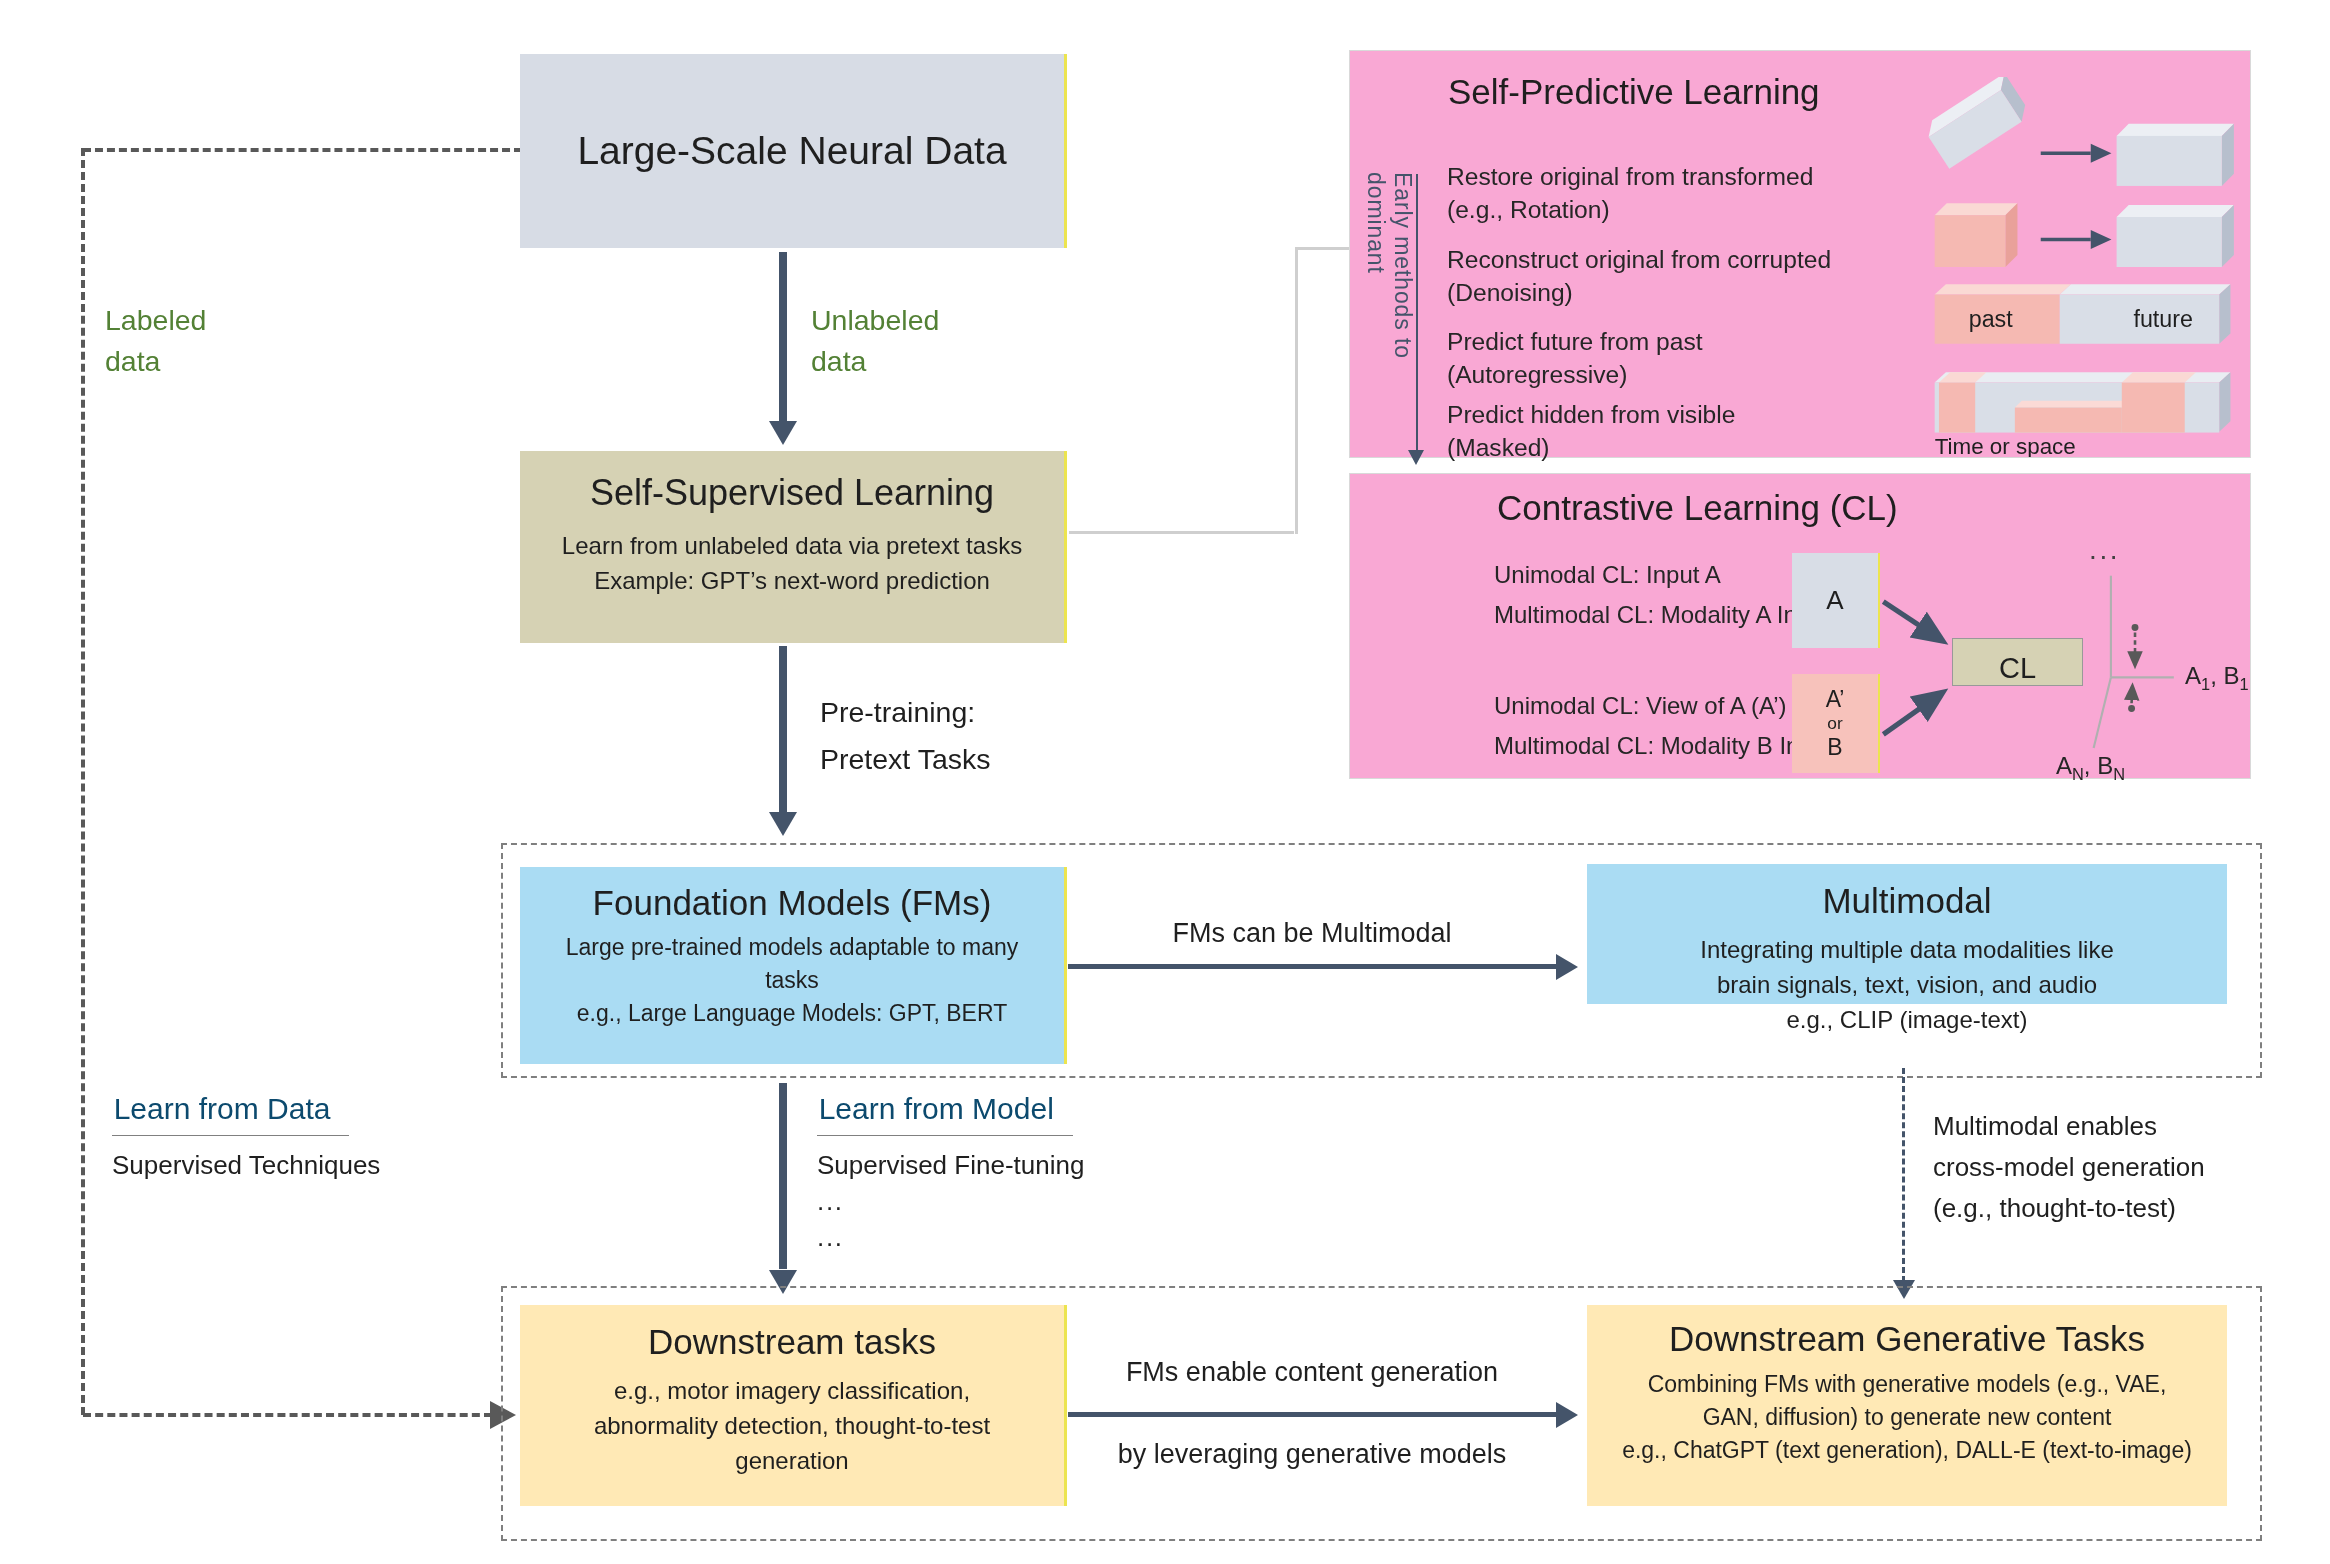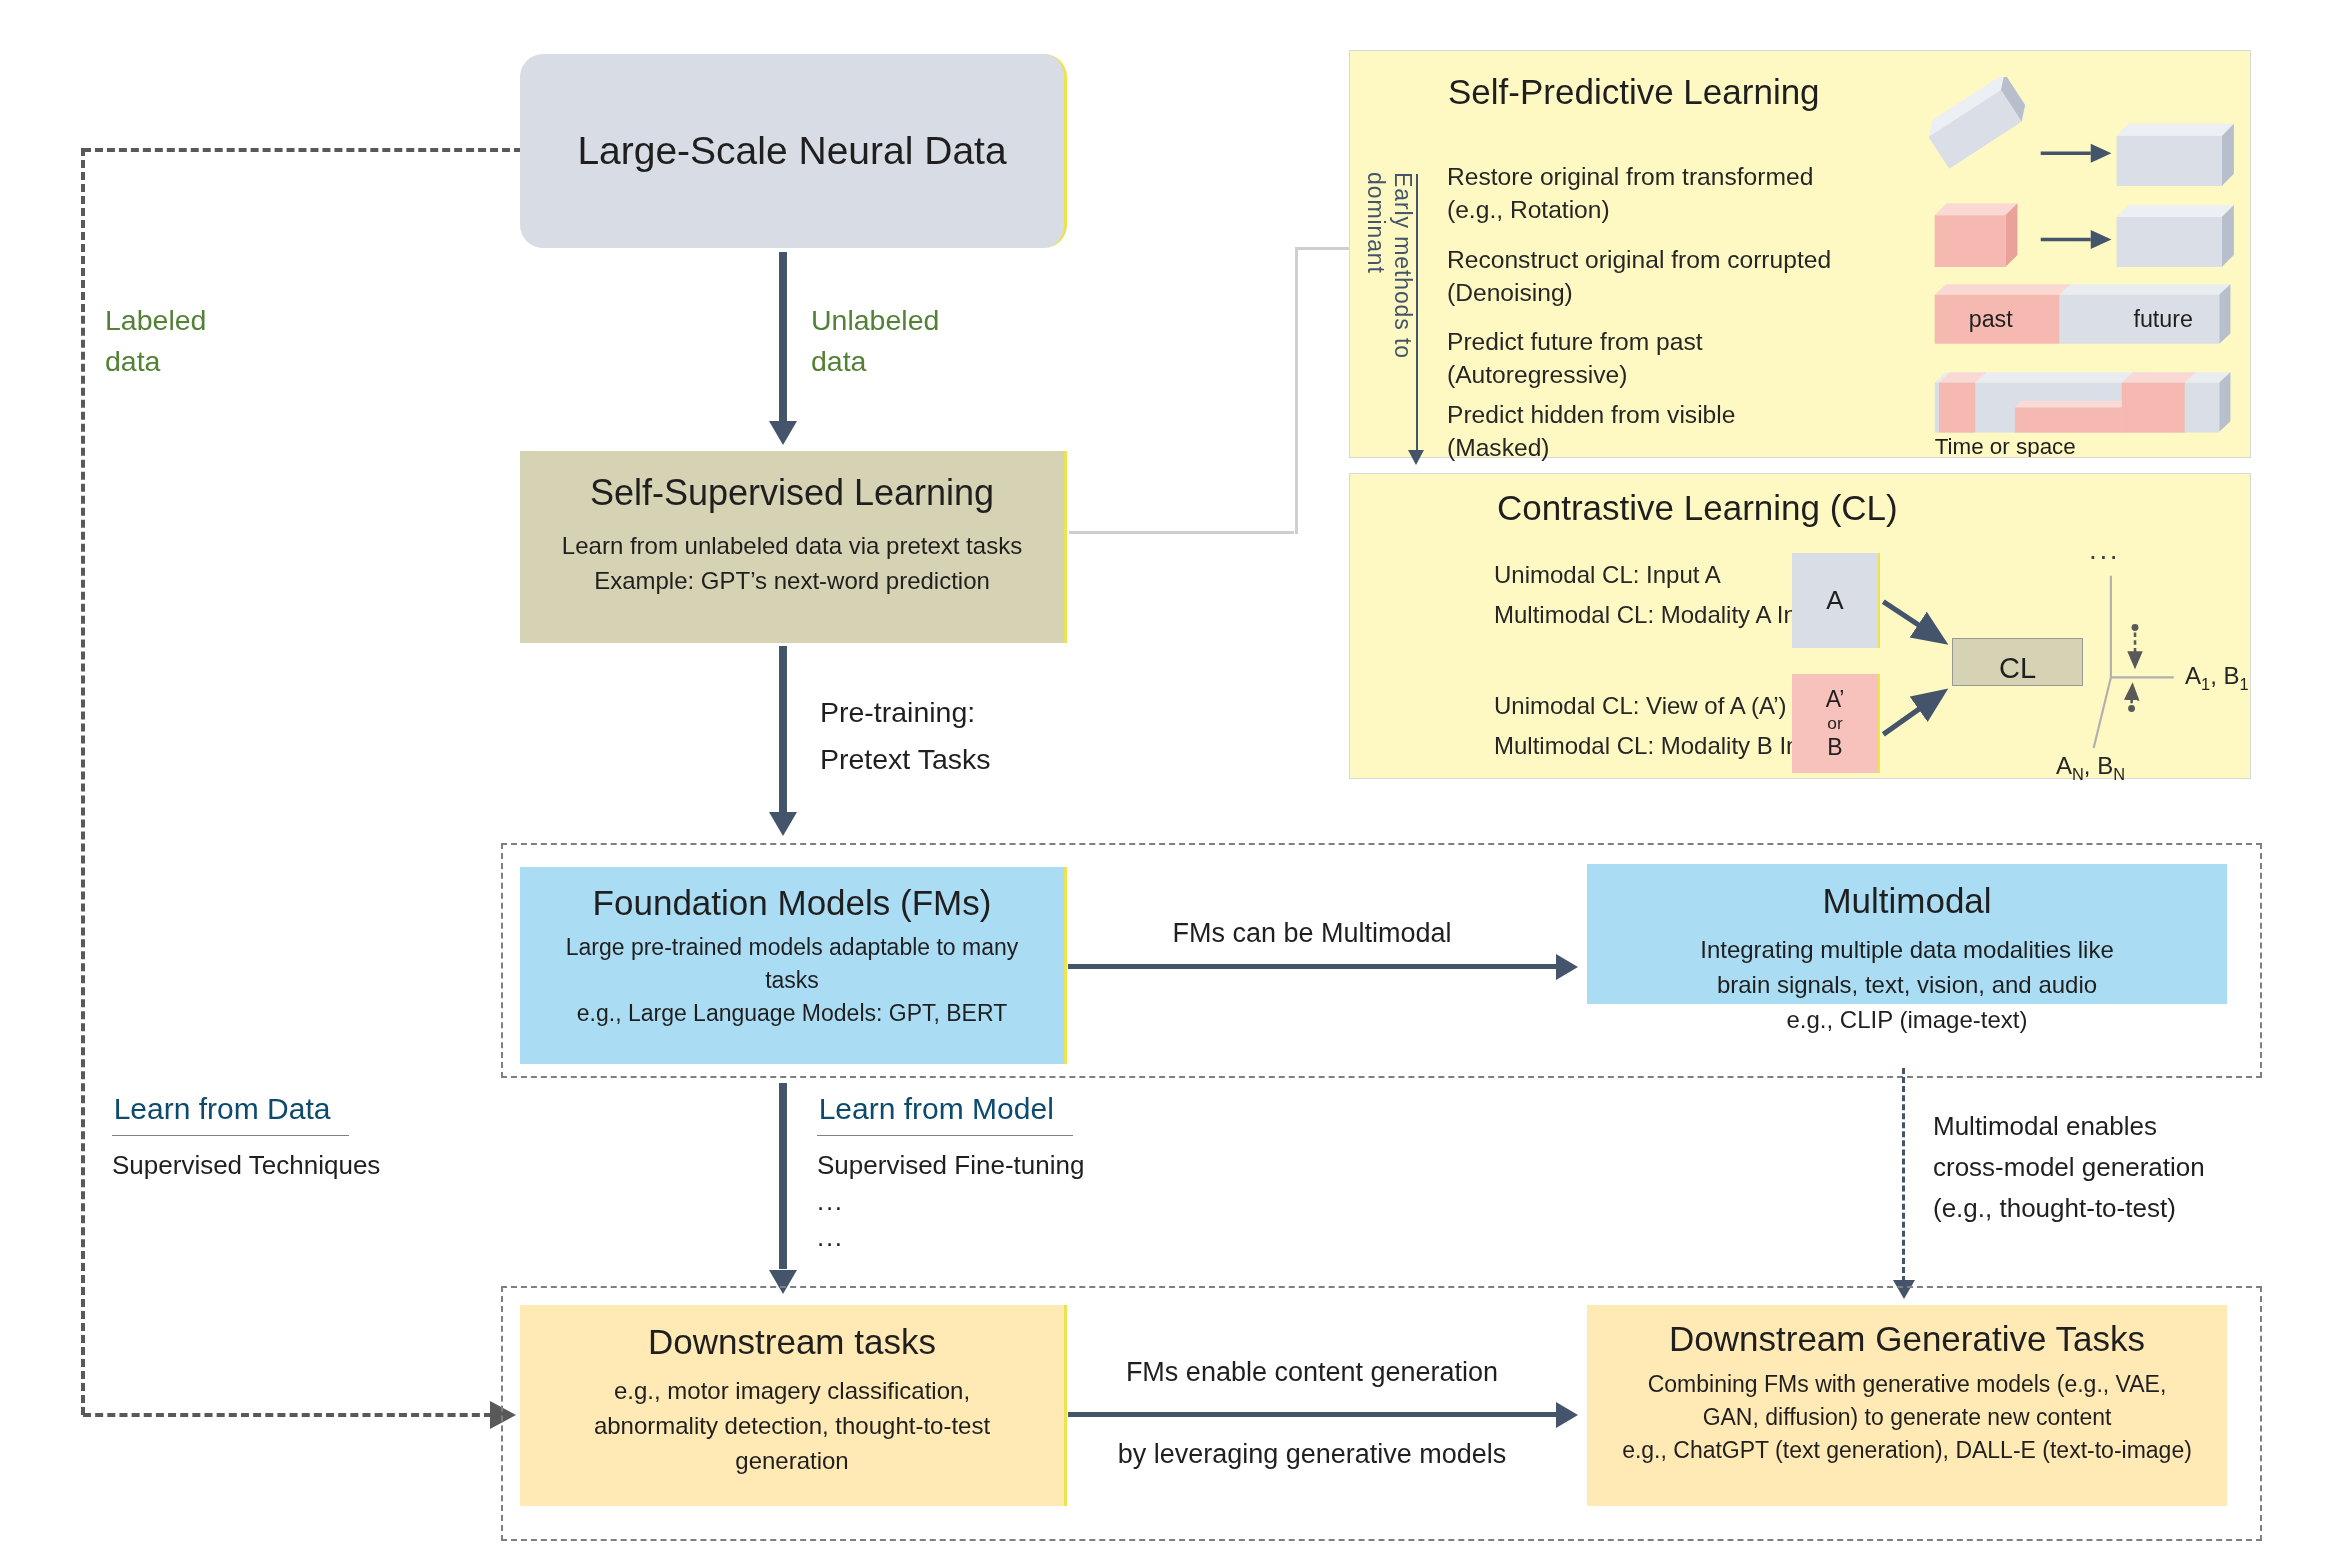--- a/index.html
+++ b/index.html
@@ -5,21 +5,21 @@
   html,body{margin:0;padding:0;background:#ffffff;}
   body{width:2330px;height:1565px;position:relative;overflow:hidden;
        font-family:"Liberation Sans",sans-serif;color:#1f1f1f;}
   .abs{position:absolute;}
 
   
   .node{position:absolute;text-align:center;box-sizing:border-box;}
   .node-title{font-size:35px;}
   .node-body{font-size:24px;line-height:35px;}
   .n-neural{left:520px;top:54px;width:547px;height:194px;background:#d7dce5;
-            border-right:3.5px solid #ece44f;display:flex;align-items:center;justify-content:center;font-size:39px;border-radius:23px;}
+            border-right:3.5px solid #ece44f;display:flex;align-items:center;justify-content:center;font-size:39px;}
   .n-ssl{left:520px;top:451px;width:547px;height:192px;background:#d6d2b4;
          border-right:3.5px solid #ece44f;padding-top:21px;}
   .n-ssl .node-title{font-size:36px;}
   .n-ssl .node-body{margin-top:14px;}
   .n-fm{left:520px;top:867px;width:547px;height:197px;background:#aadcf3;
         border-right:3.5px solid #ece44f;padding-top:15.5px;}
   .n-fm .node-body{margin-top:8.6px;font-size:23px;line-height:33px;}
   .n-mm{left:1587px;top:864px;width:640px;height:140px;background:#aadcf3;padding-top:17.3px;}
   .n-mm .node-body{margin-top:10.4px;}
   .n-ds{left:520px;top:1305px;width:547px;height:201px;background:#ffe9b5;
@@ -53,21 +53,21 @@
   .lbl{position:absolute;font-size:28.5px;line-height:41px;}
   .lbl-green{color:#538135;}
   .lbl-center{text-align:center;}
   .link-block{position:absolute;}
   .link-title{display:inline-block;color:#0c4a6e;font-size:30px;
               border-bottom:1.7px solid #808080;padding:0 19px 8.6px 1.7px;}
   .link-sub{font-size:26px;margin-top:14px;color:#1f1f1f;}
   .link-dots{font-size:26px;margin-top:5.2px;color:#1f1f1f;letter-spacing:1.7px;}
 
   
-  .panel{position:absolute;background:#fef9c3;border:1.7px solid #d9d9d9;box-sizing:border-box;}
+  .panel{position:absolute;background:#f9a8d4;border:1.7px solid #d9d9d9;box-sizing:border-box;}
   .p-spl{left:1349px;top:50px;width:902px;height:408px;}
   .p-cl{left:1349px;top:473px;width:902px;height:306px;}
   .panel-title{position:absolute;font-size:35px;color:#1f1f1f;}
   .spl-item{position:absolute;left:97px;font-size:24.6px;line-height:33px;color:#262626;}
   .spl-vtext{position:absolute;left:12px;top:121px;height:285px;writing-mode:vertical-rl;
              font-size:23px;color:#44546a;letter-spacing:0.9px;}
   .spl-vline{position:absolute;left:66px;top:123px;height:278px;border-left:2.6px solid #44546a;}
   .spl-vhead{position:absolute;left:58px;top:399px;width:0;height:0;
              border-left:8.6px solid transparent;border-right:8.6px solid transparent;
              border-top:15.5px solid #44546a;}

